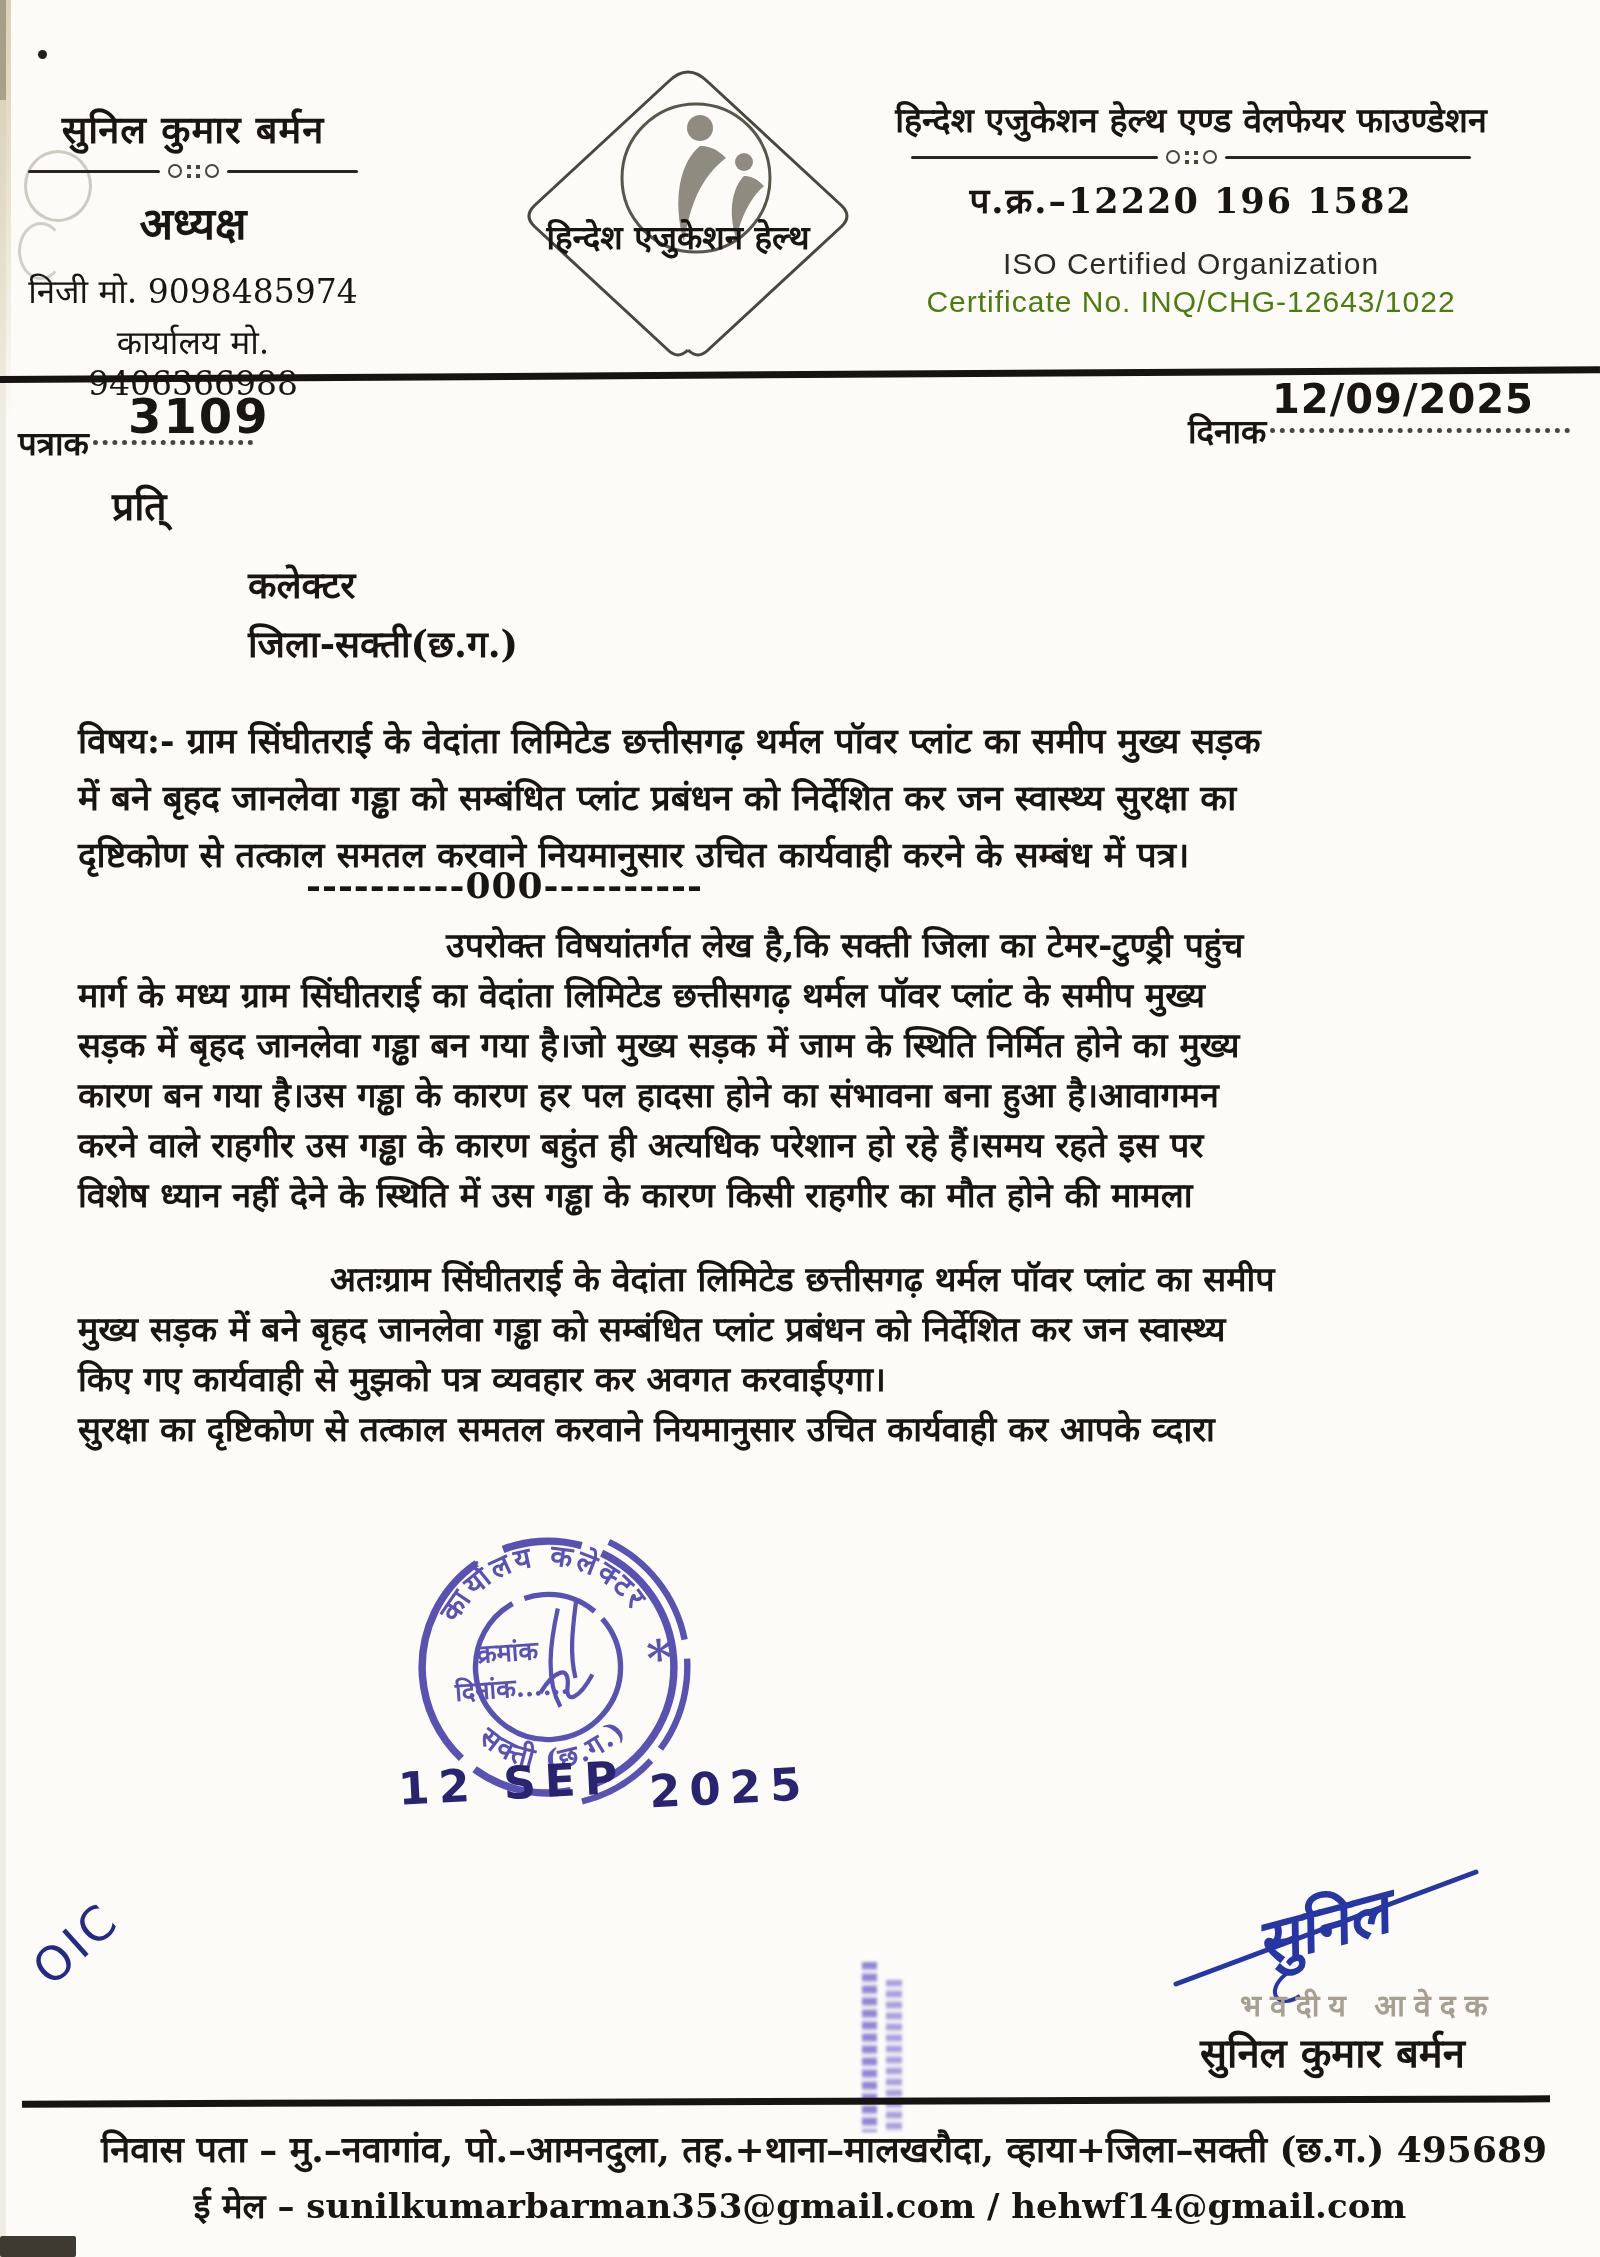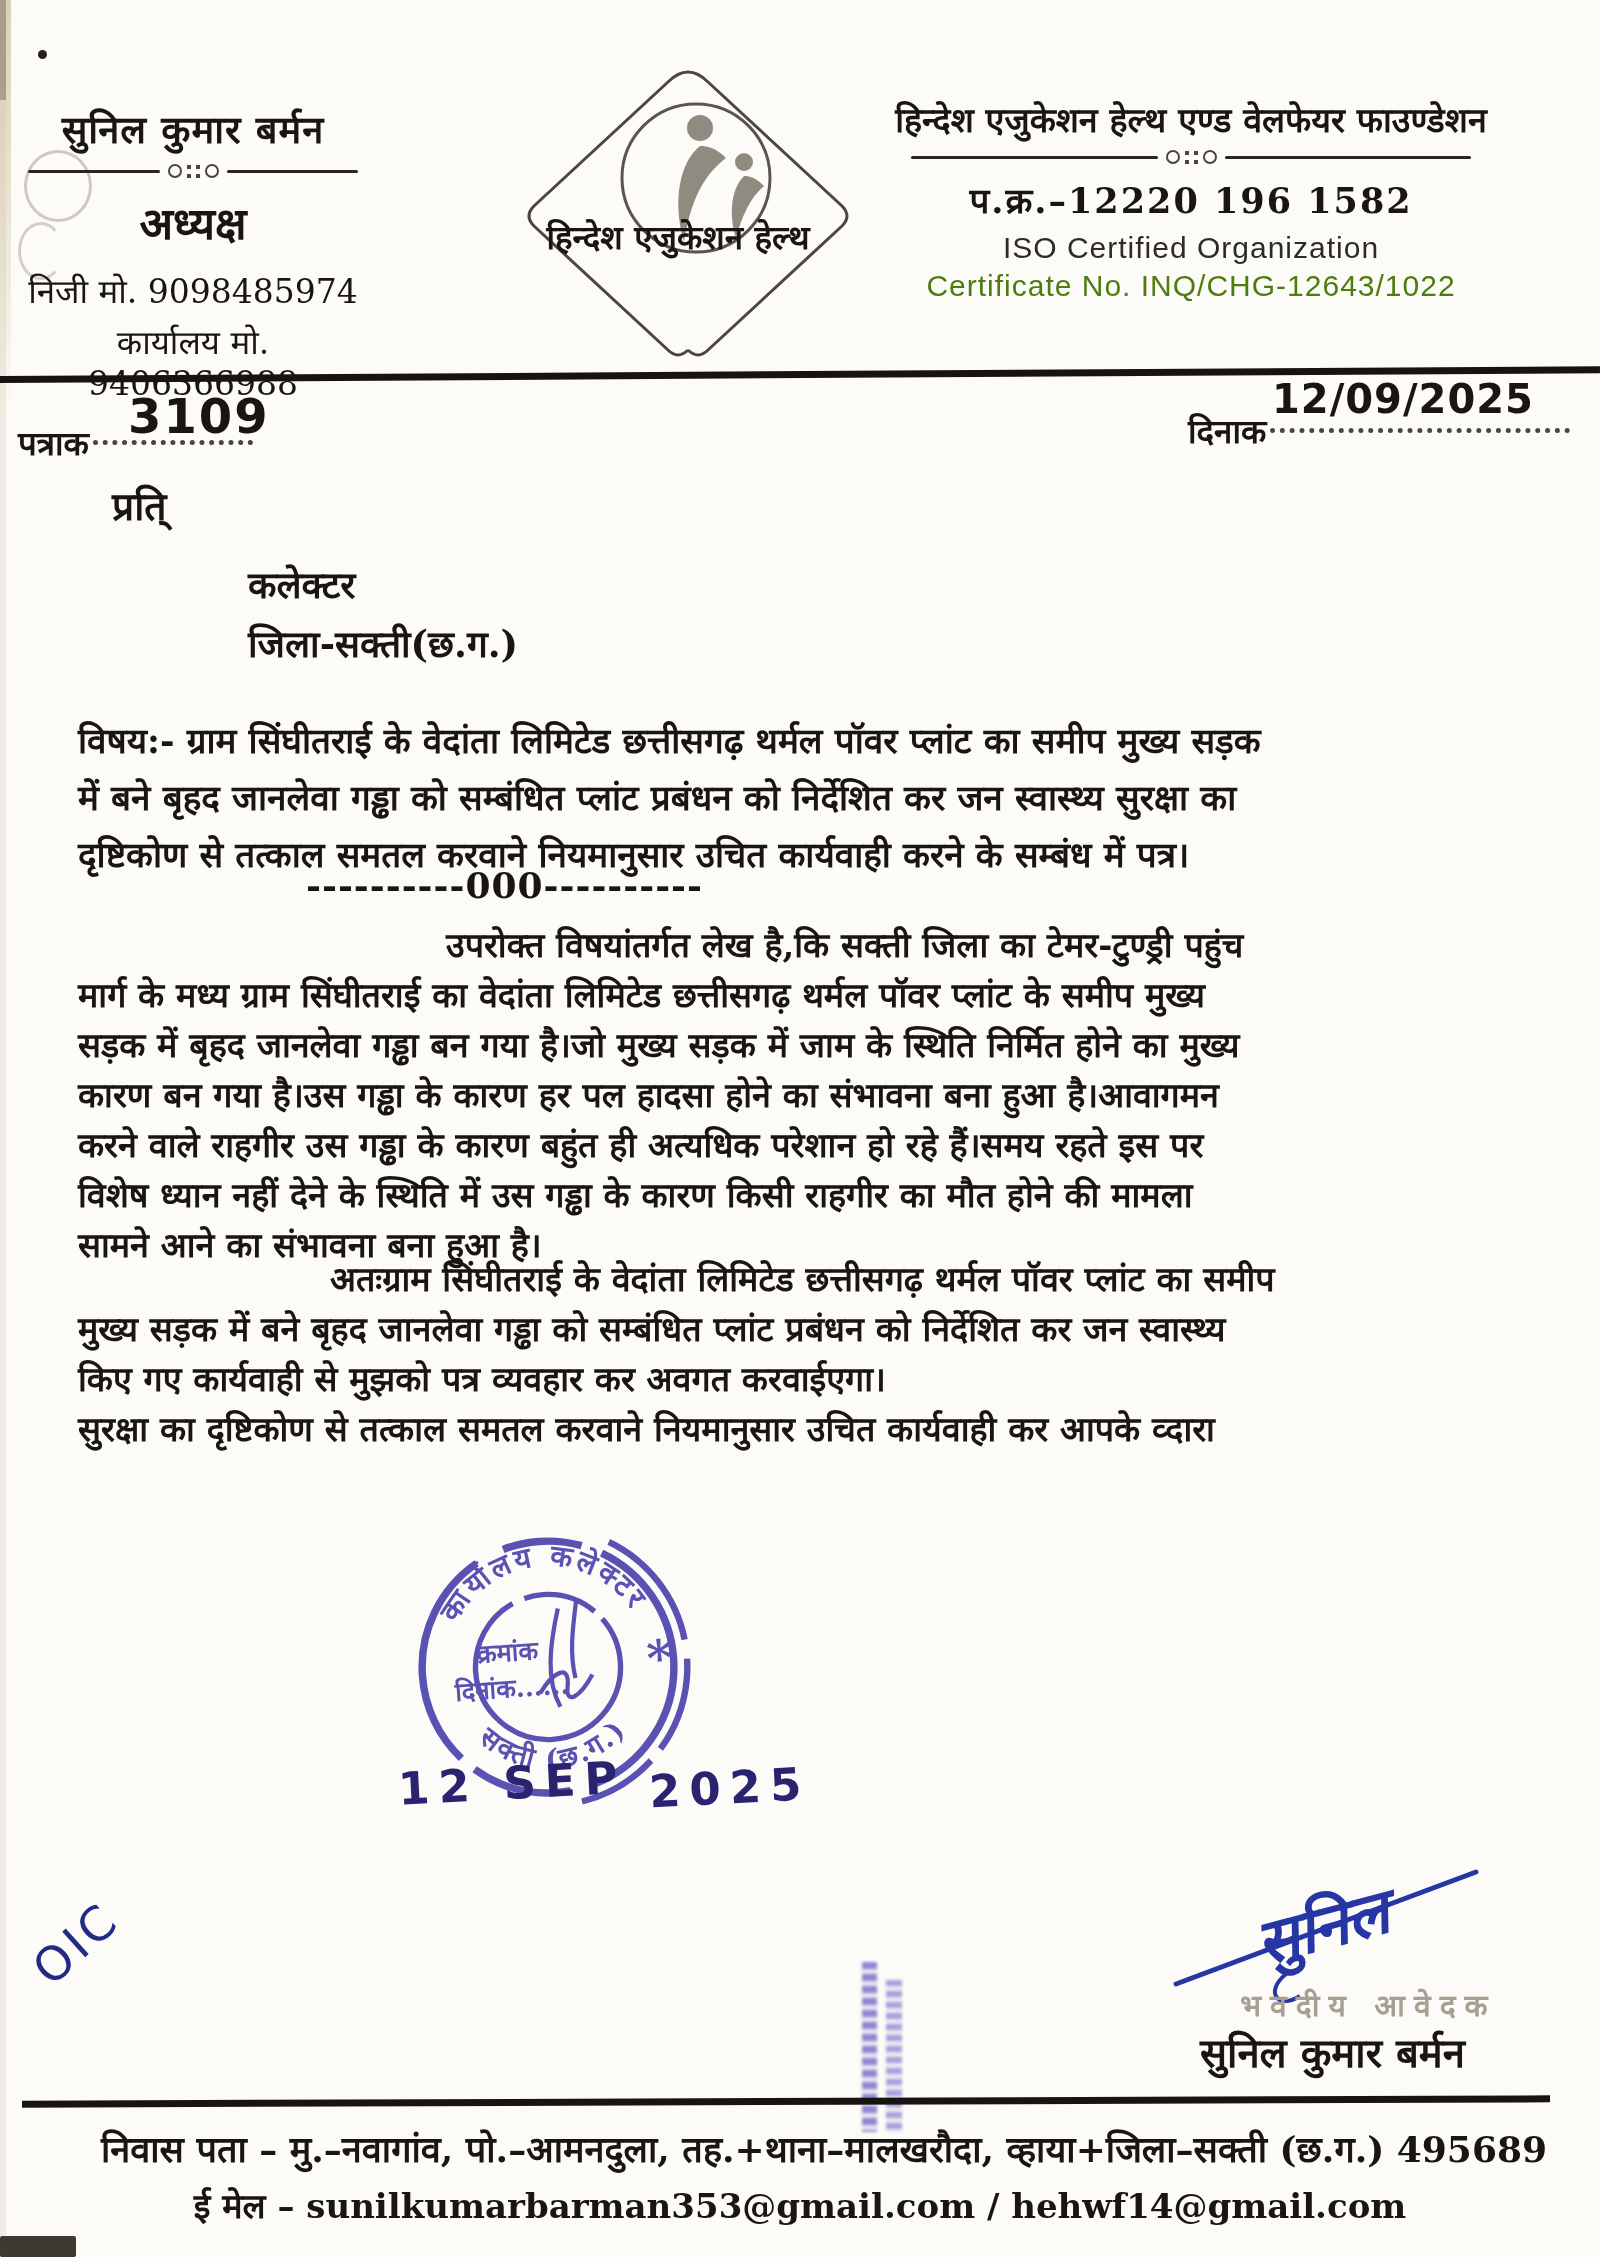--- a/index.html
+++ b/index.html
@@ -31,21 +31,21 @@
   .ornament .bar{flex:1;height:3px;background:#2a261f;border-radius:2px;}
   .ornament .mid{display:flex;align-items:center;gap:5px;padding:0 8px;}
   .ornament .o{width:10px;height:10px;border:2px solid #4a463c;border-radius:50%;}
   .ornament .c{width:4px;height:13px;background:
       linear-gradient(#4a463c 0 4px,transparent 4px 9px,#4a463c 9px 13px);}
 
   .hdr-right{left:812px;top:96px;width:758px;text-align:center;}
   .org-name{font-size:34px;font-weight:700;white-space:nowrap;}
   .org-orn{width:560px;margin:8px auto 0;}
   .reg-no{font-size:35px;font-weight:700;letter-spacing:2px;margin-top:12px;}
-  .iso-line{font-family:"Liberation Sans",sans-serif;font-size:30px;color:#2e2b25;letter-spacing:1px;margin-top:8px;}
+  .iso-line{font-family:"Liberation Sans",sans-serif;font-size:30px;color:#2e2b25;letter-spacing:1px;margin-top:24px;}
   .cert-line{font-family:"Liberation Sans",sans-serif;font-size:30px;color:#4d7c0f;letter-spacing:1px;margin-top:4px;}
 
   .logo-wrap{left:512px;top:66px;width:352px;height:300px;}
   .logo-band{left:498px;top:214px;width:360px;text-align:center;font-size:33px;font-weight:700;white-space:nowrap;}
 
   .main-rule{left:0;top:376px;width:1600px;height:7px;background:#161310;
     transform:rotate(-0.35deg);transform-origin:left center;}
 
   
   .refline{display:flex;align-items:center;}
@@ -186,21 +186,20 @@
 
   <div class="abs divider000">----------000----------</div>
 
   <div class="abs para para1">
     <div class="tline indent1">उपरोक्त विषयांतर्गत लेख है,कि सक्ती जिला का टेमर-टुण्ड्री पहुंच</div>
     <div class="tline">मार्ग के मध्य ग्राम सिंघीतराई का वेदांता लिमिटेड छत्तीसगढ़ थर्मल पॉवर प्लांट के समीप मुख्य</div>
     <div class="tline">सड़क में बृहद जानलेवा गड्ढा बन गया है।जो मुख्य सड़क में जाम के स्थिति निर्मित होने का मुख्य</div>
     <div class="tline">कारण बन गया है।उस गड्ढा के कारण हर पल हादसा होने का संभावना बना हुआ है।आवागमन</div>
     <div class="tline">करने वाले राहगीर उस गड्ढा के कारण बहुंत ही अत्यधिक परेशान हो रहे हैं।समय रहते इस पर</div>
     <div class="tline">विशेष ध्यान नहीं देने के स्थिति में उस गड्ढा के कारण किसी राहगीर का मौत होने की मामला</div>
-    <div class="tline">सामने आने का संभावना बना हुआ है।</div>
   </div>
 
   <div class="abs para para2">
     <div class="tline indent2">अतःग्राम सिंघीतराई के वेदांता लिमिटेड छत्तीसगढ़ थर्मल पॉवर प्लांट का समीप</div>
     <div class="tline">मुख्य सड़क में बने बृहद जानलेवा गड्ढा को सम्बंधित प्लांट प्रबंधन को निर्देशित कर जन स्वास्थ्य</div>
     <div class="tline">किए गए कार्यवाही से मुझको पत्र व्यवहार कर अवगत करवाईएगा।</div>
     <div class="tline">सुरक्षा का दृष्टिकोण से तत्काल समतल करवाने नियमानुसार उचित कार्यवाही कर आपके व्दारा</div>
   </div>
 
   <div class="abs stamp">

